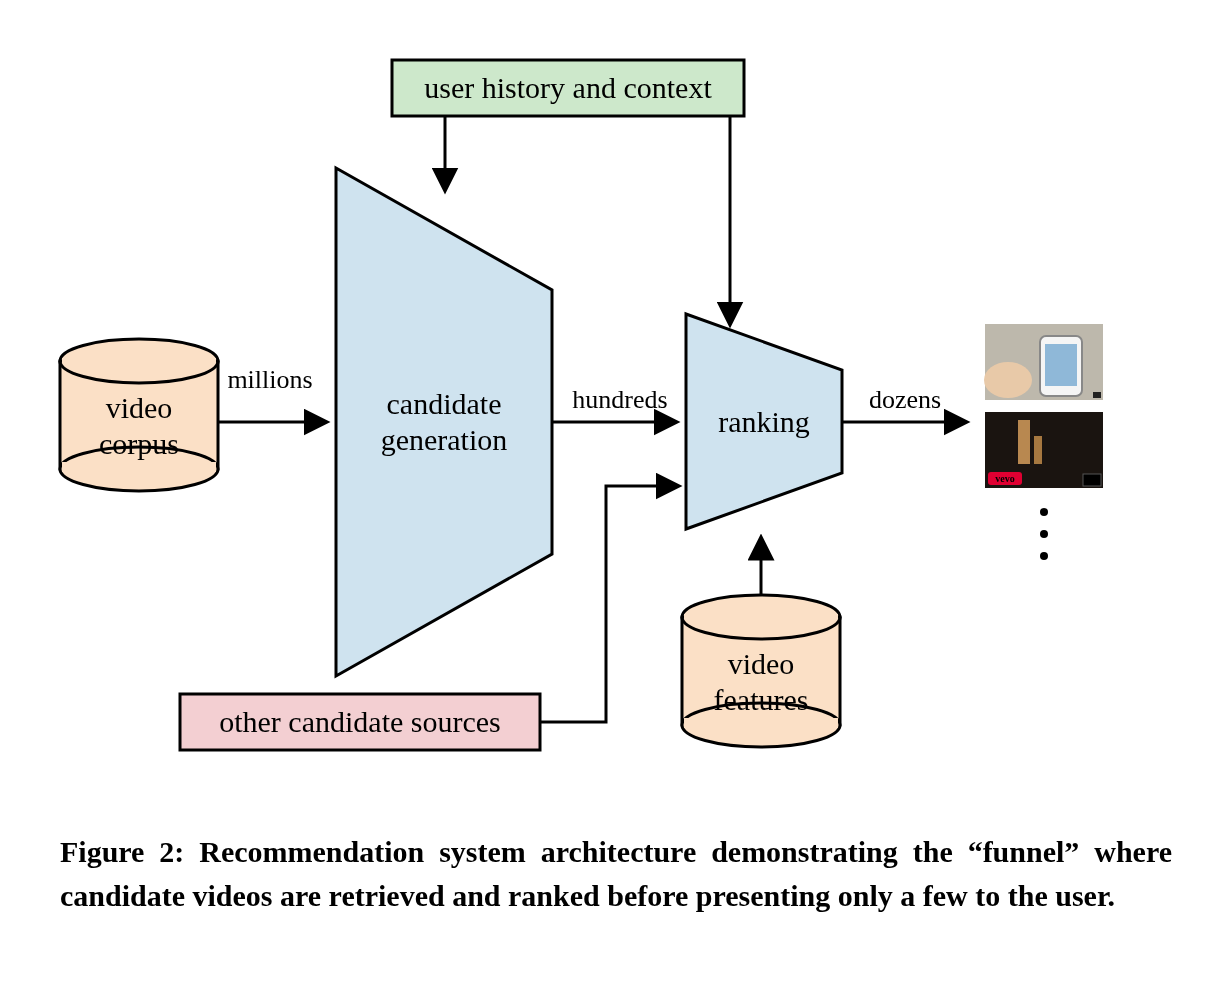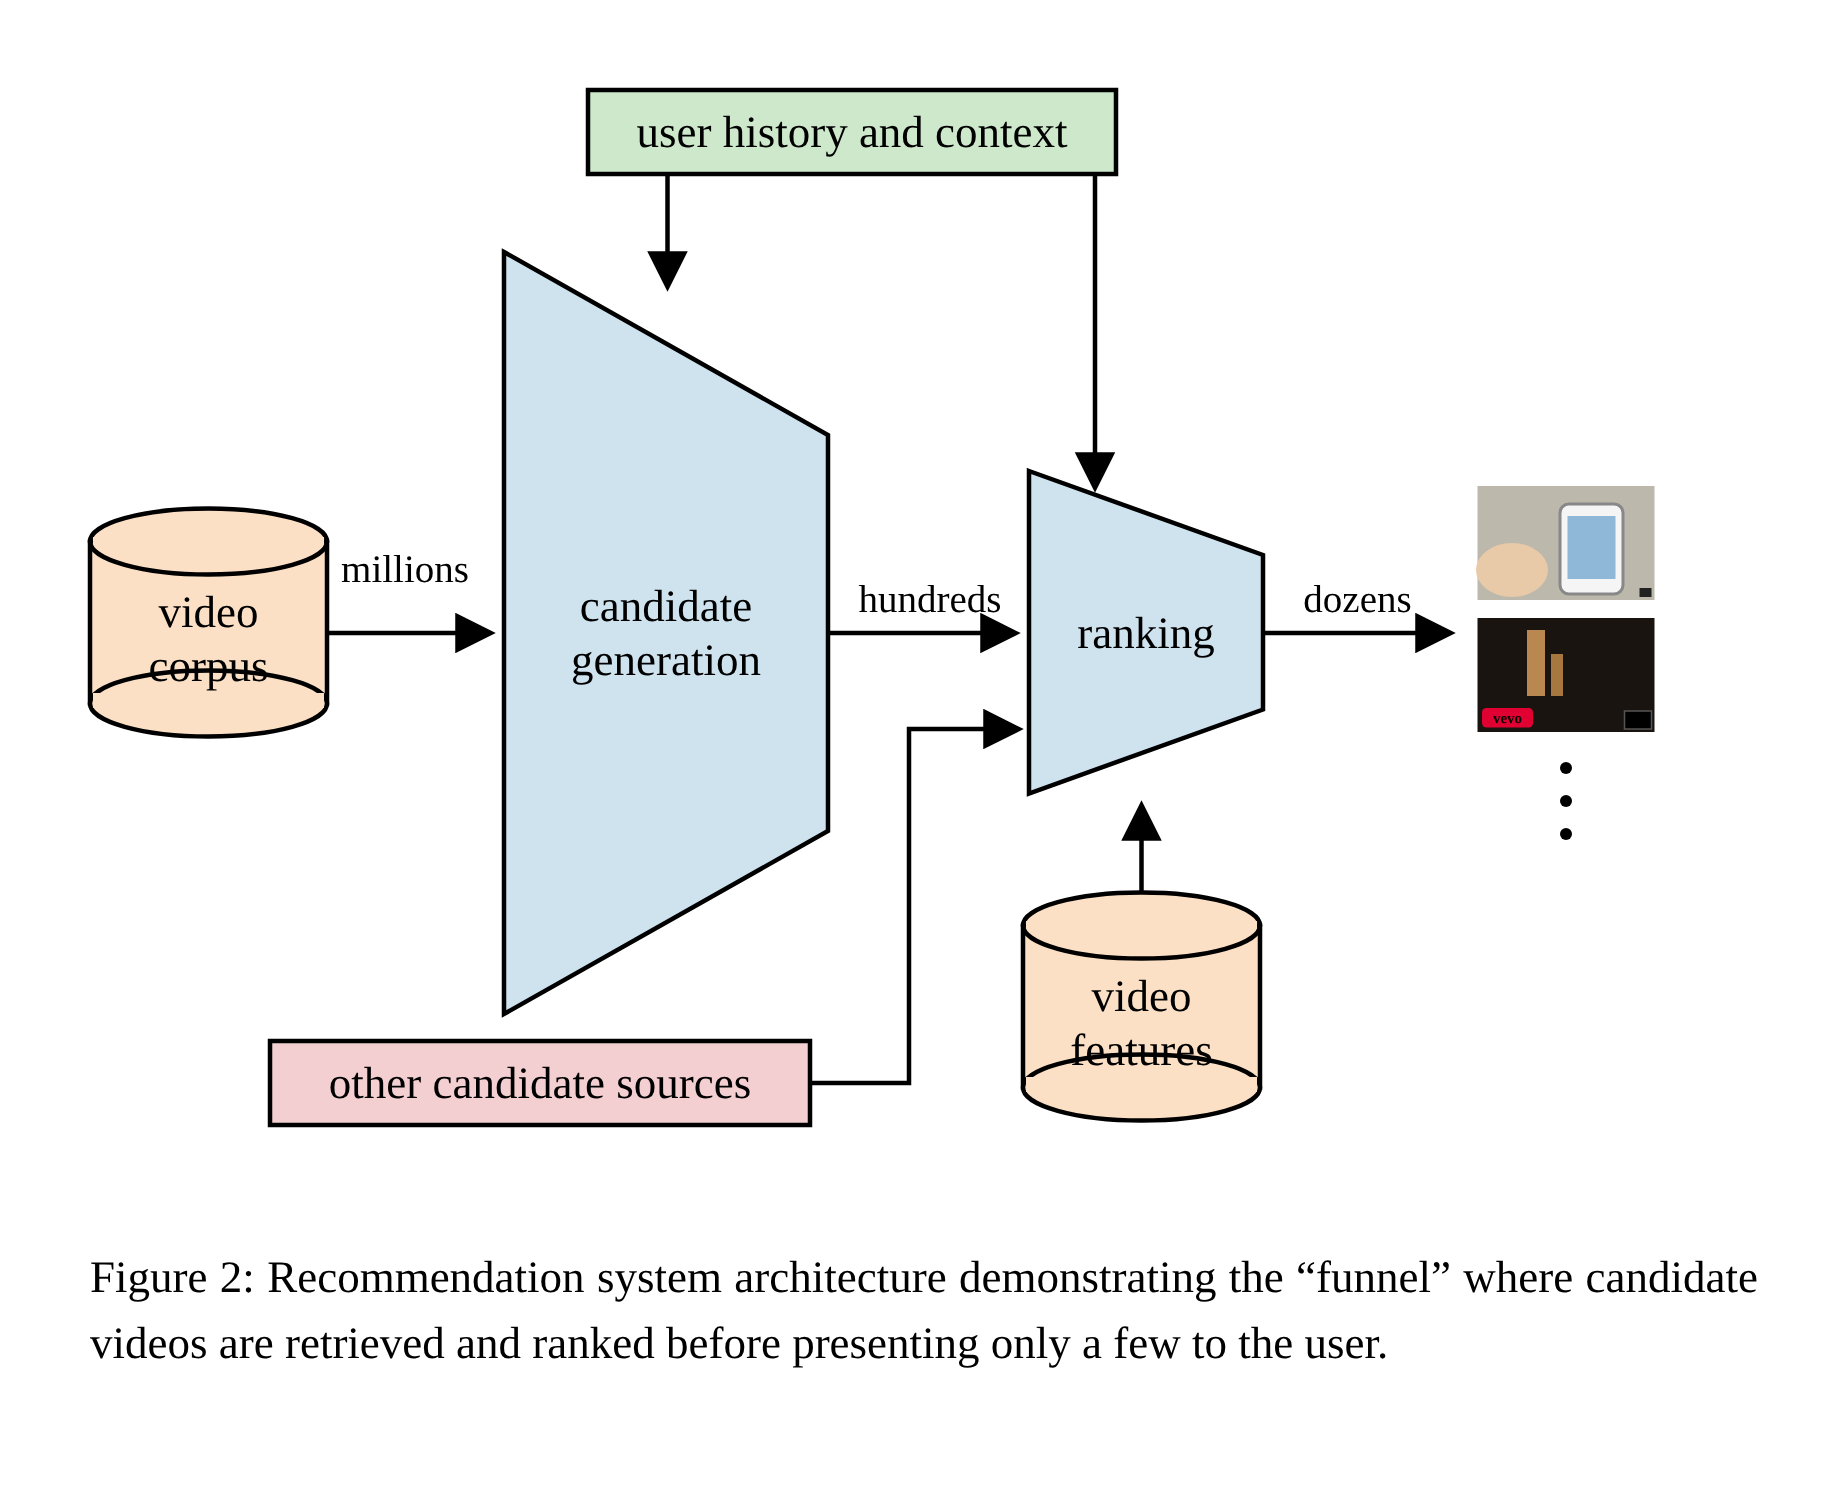--- a/index.html
+++ b/index.html
@@ -4,21 +4,21 @@
 <style>
   html,body{margin:0;padding:0;background:#fff;font-family:Georgia,"Times New Roman",serif;}
   .page{width:1232px;height:1006px;position:relative;}
   svg{position:absolute;top:0;left:0;}
   text{font-family:Georgia,"Times New Roman",serif;fill:#000;}
   .box-label{font-size:30px;}
   .edge-label{font-size:26px;}
   .caption{
     position:absolute;
     left:60px;right:60px;top:830px;
-    font-size:30px;font-weight:normal;line-height:1.45;text-align:justify;
+    font-size:30px;font-weight:bold;line-height:1.45;text-align:justify;
   }
 </style>
 </head>
 <body>
 
 <div class="page">
 <svg width="1232" height="1006" viewBox="0 0 1232 1006">
   <defs>
     <marker id="arrow" viewBox="0 0 12 12" refX="10" refY="6" markerWidth="9" markerHeight="9" orient="auto-start-reverse">
       <path d="M0,0 L12,6 L0,12 z" fill="#000"></path>

